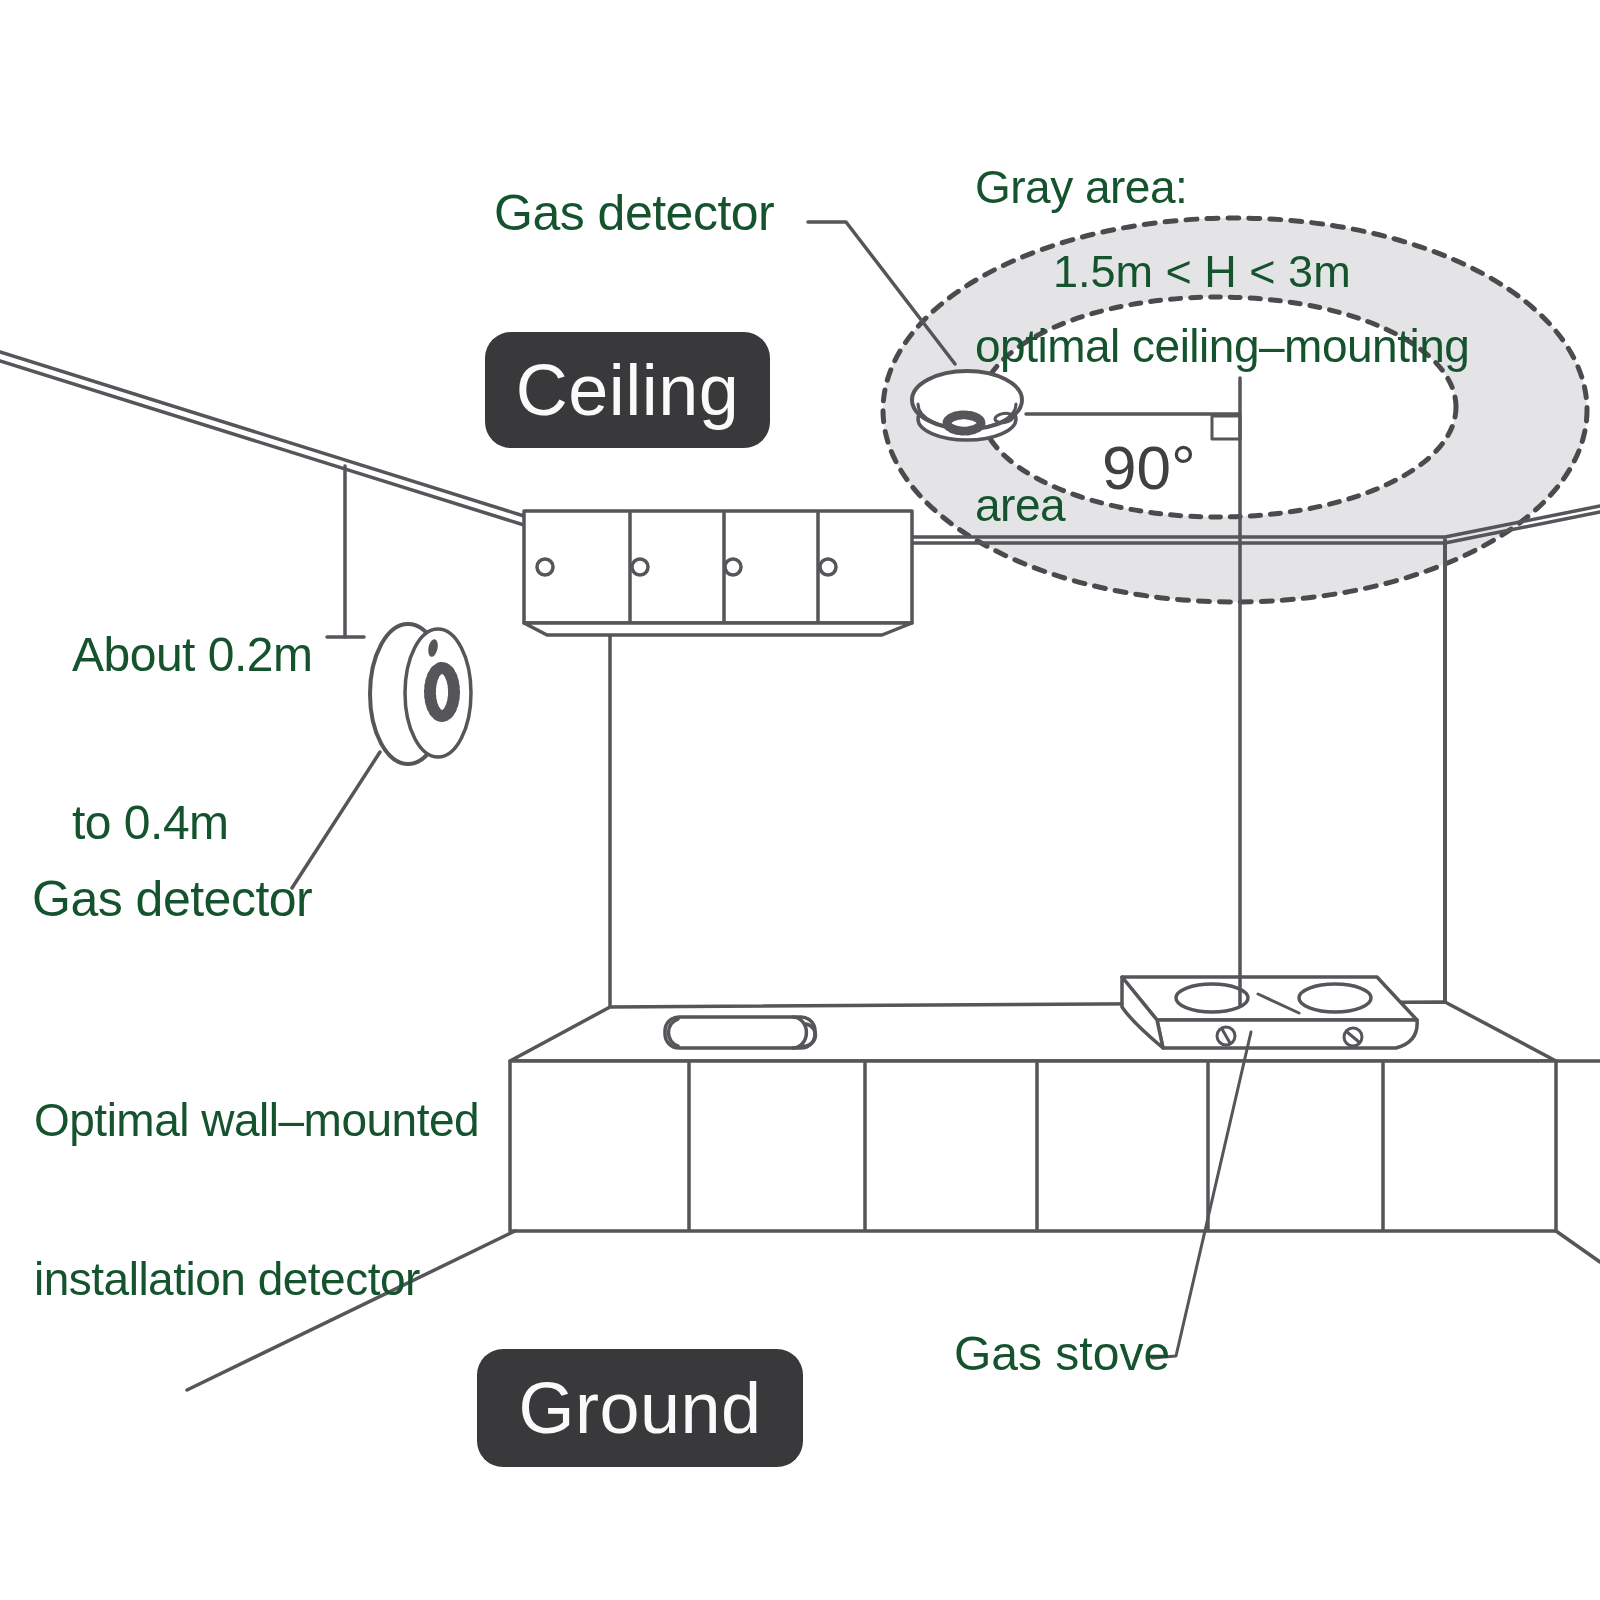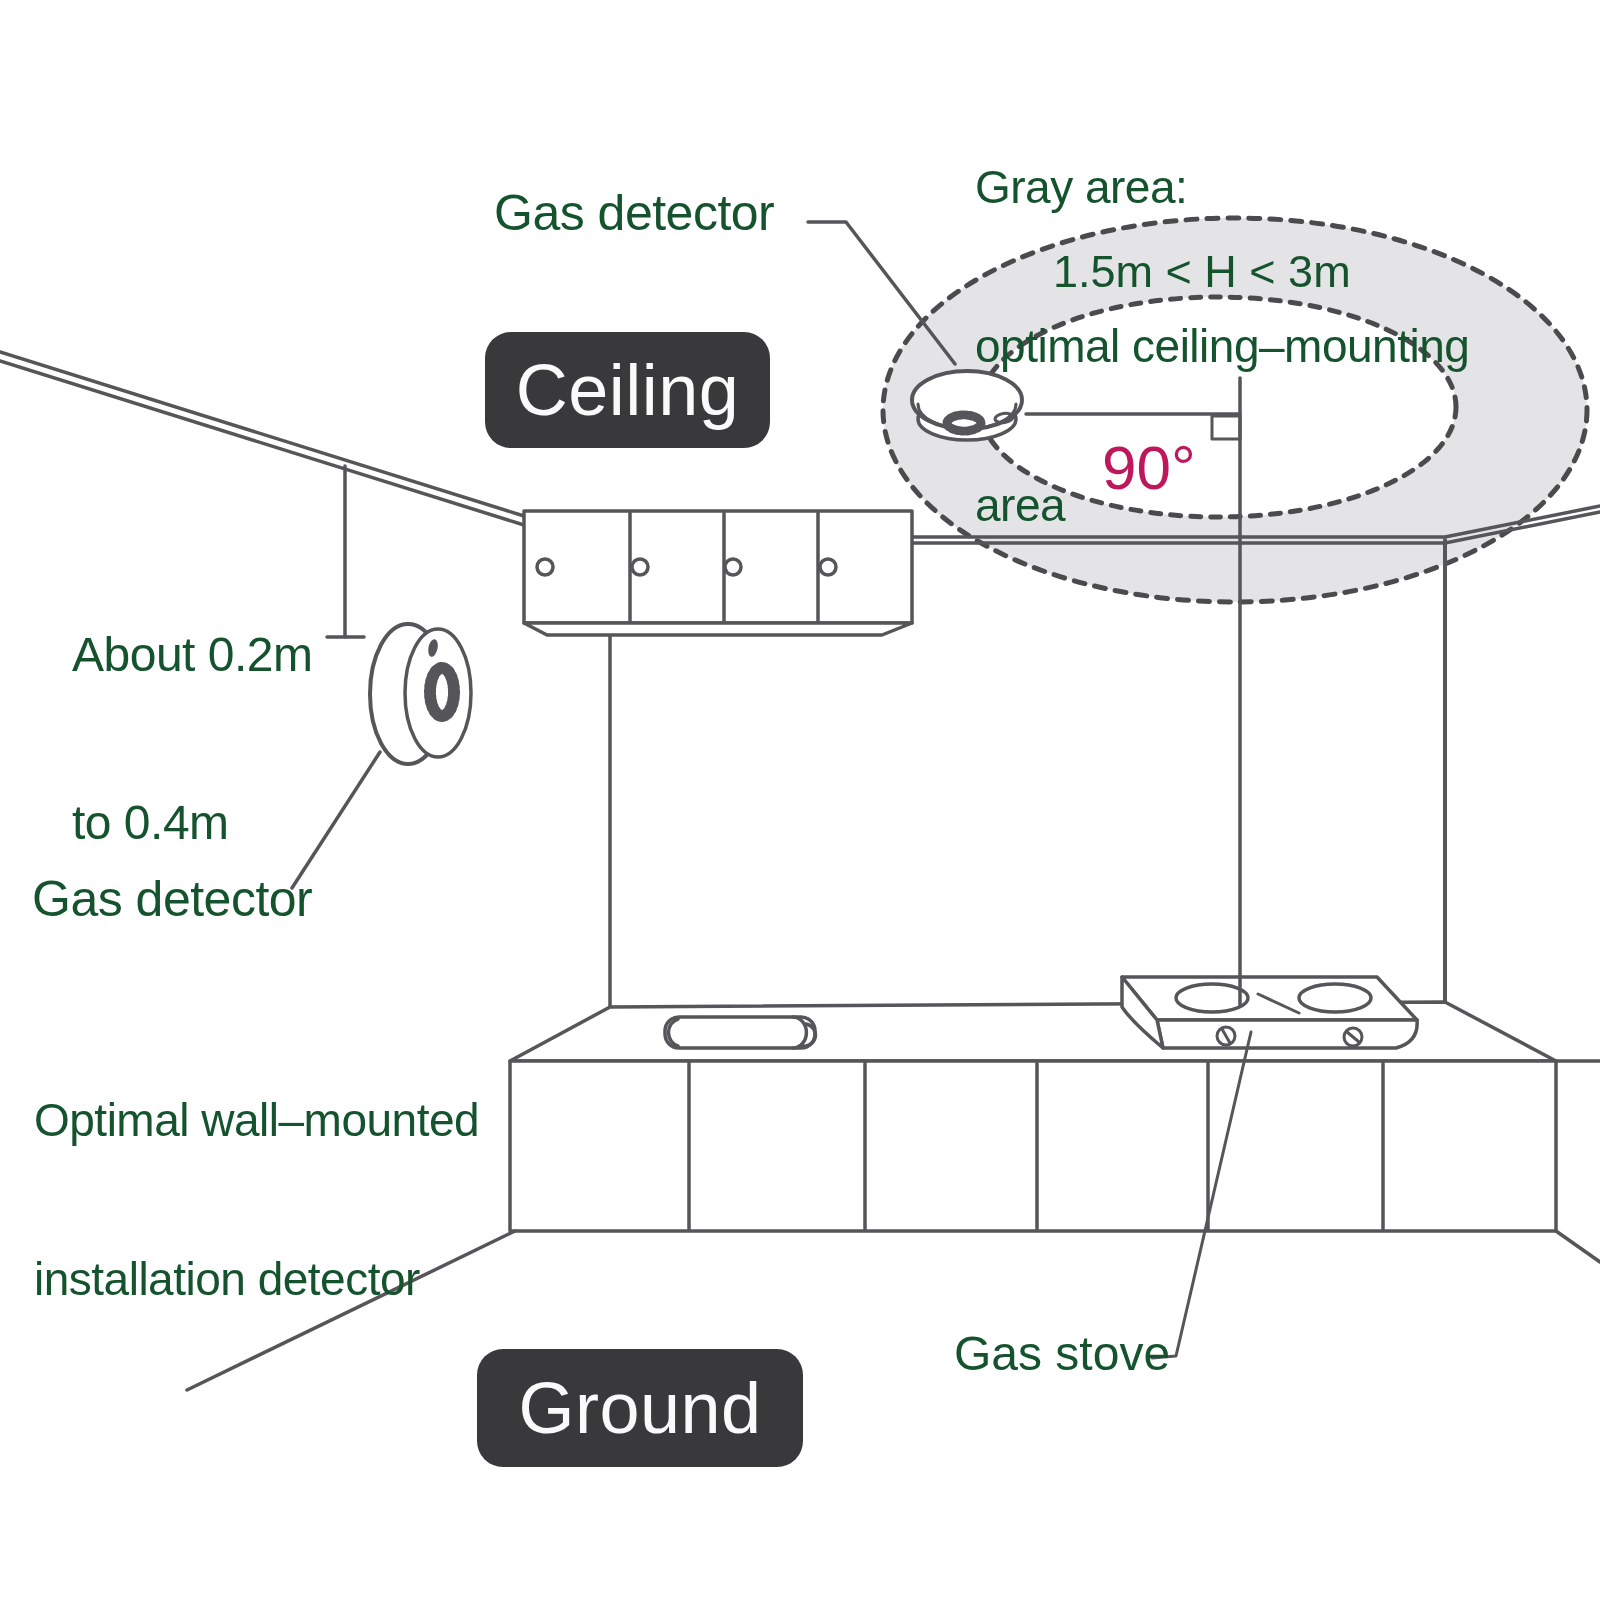--- a/index.html
+++ b/index.html
@@ -13,21 +13,21 @@
   .label{font-size:50px;letter-spacing:-0.5px;}
   .badge{
     position:absolute;background:#39393b;border-radius:26px;color:#fafafa;
     display:flex;align-items:center;justify-content:center;
     font-size:72px;font-weight:300;letter-spacing:0.5px;
   }
   #ceiling-badge{left:468px;top:332px;width:285px;height:116px;margin-left:17px;}
   #ground-badge{left:477px;top:1349px;width:326px;height:118px;}
   #gray-note{left:975px;top:55px;}
   #height-range{left:1053px;top:246px;font-size:45px;color:#14532d;}
-  #angle-label{left:1102px;top:432px;font-size:62px;color:#be185d;letter-spacing:0;}
+  #angle-label{left:1102px;top:432px;font-size:62px;color:#404040;letter-spacing:0;}
   #ceiling-detector-label{left:494px;top:184px;}
   #distance-note{left:72px;top:515px;font-size:48px;line-height:56px;}
   #wall-detector-label{left:32px;top:870px;}
   #wall-position-note{left:34px;top:988px;}
   #stove-label{left:954px;top:1326px;font-size:48px;text-align:right;}
 </style>
 </head>
 <body>
 
 <div id="stage">

